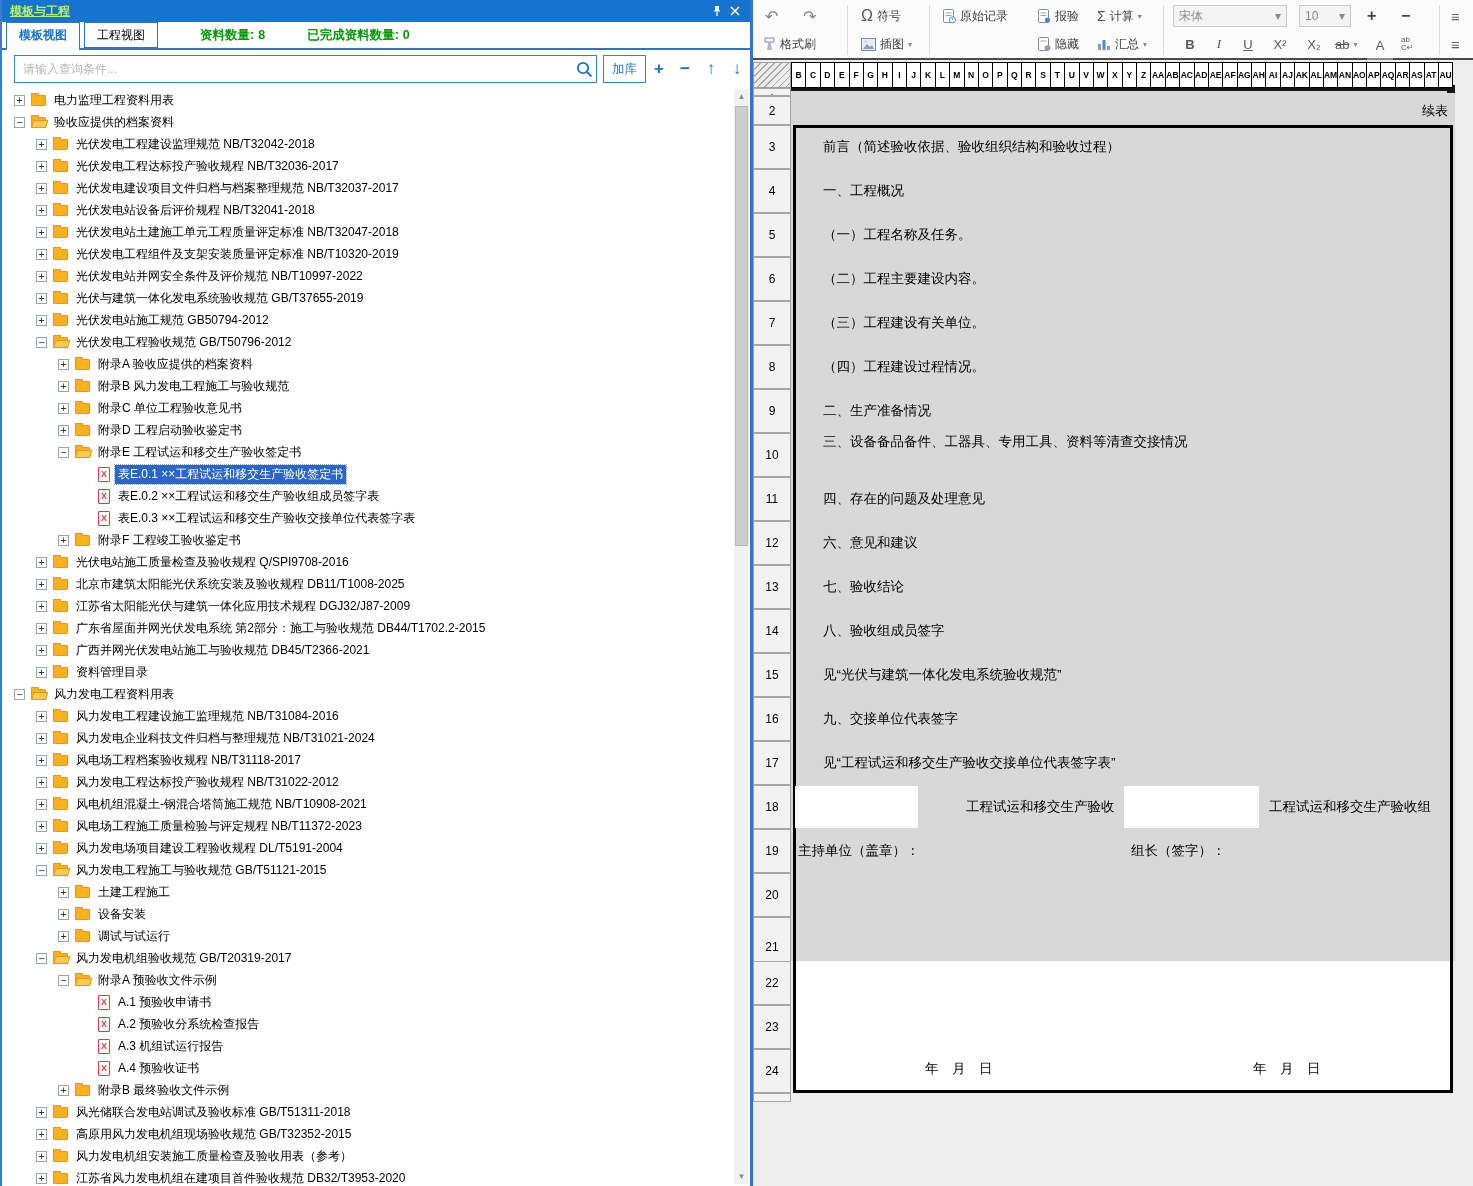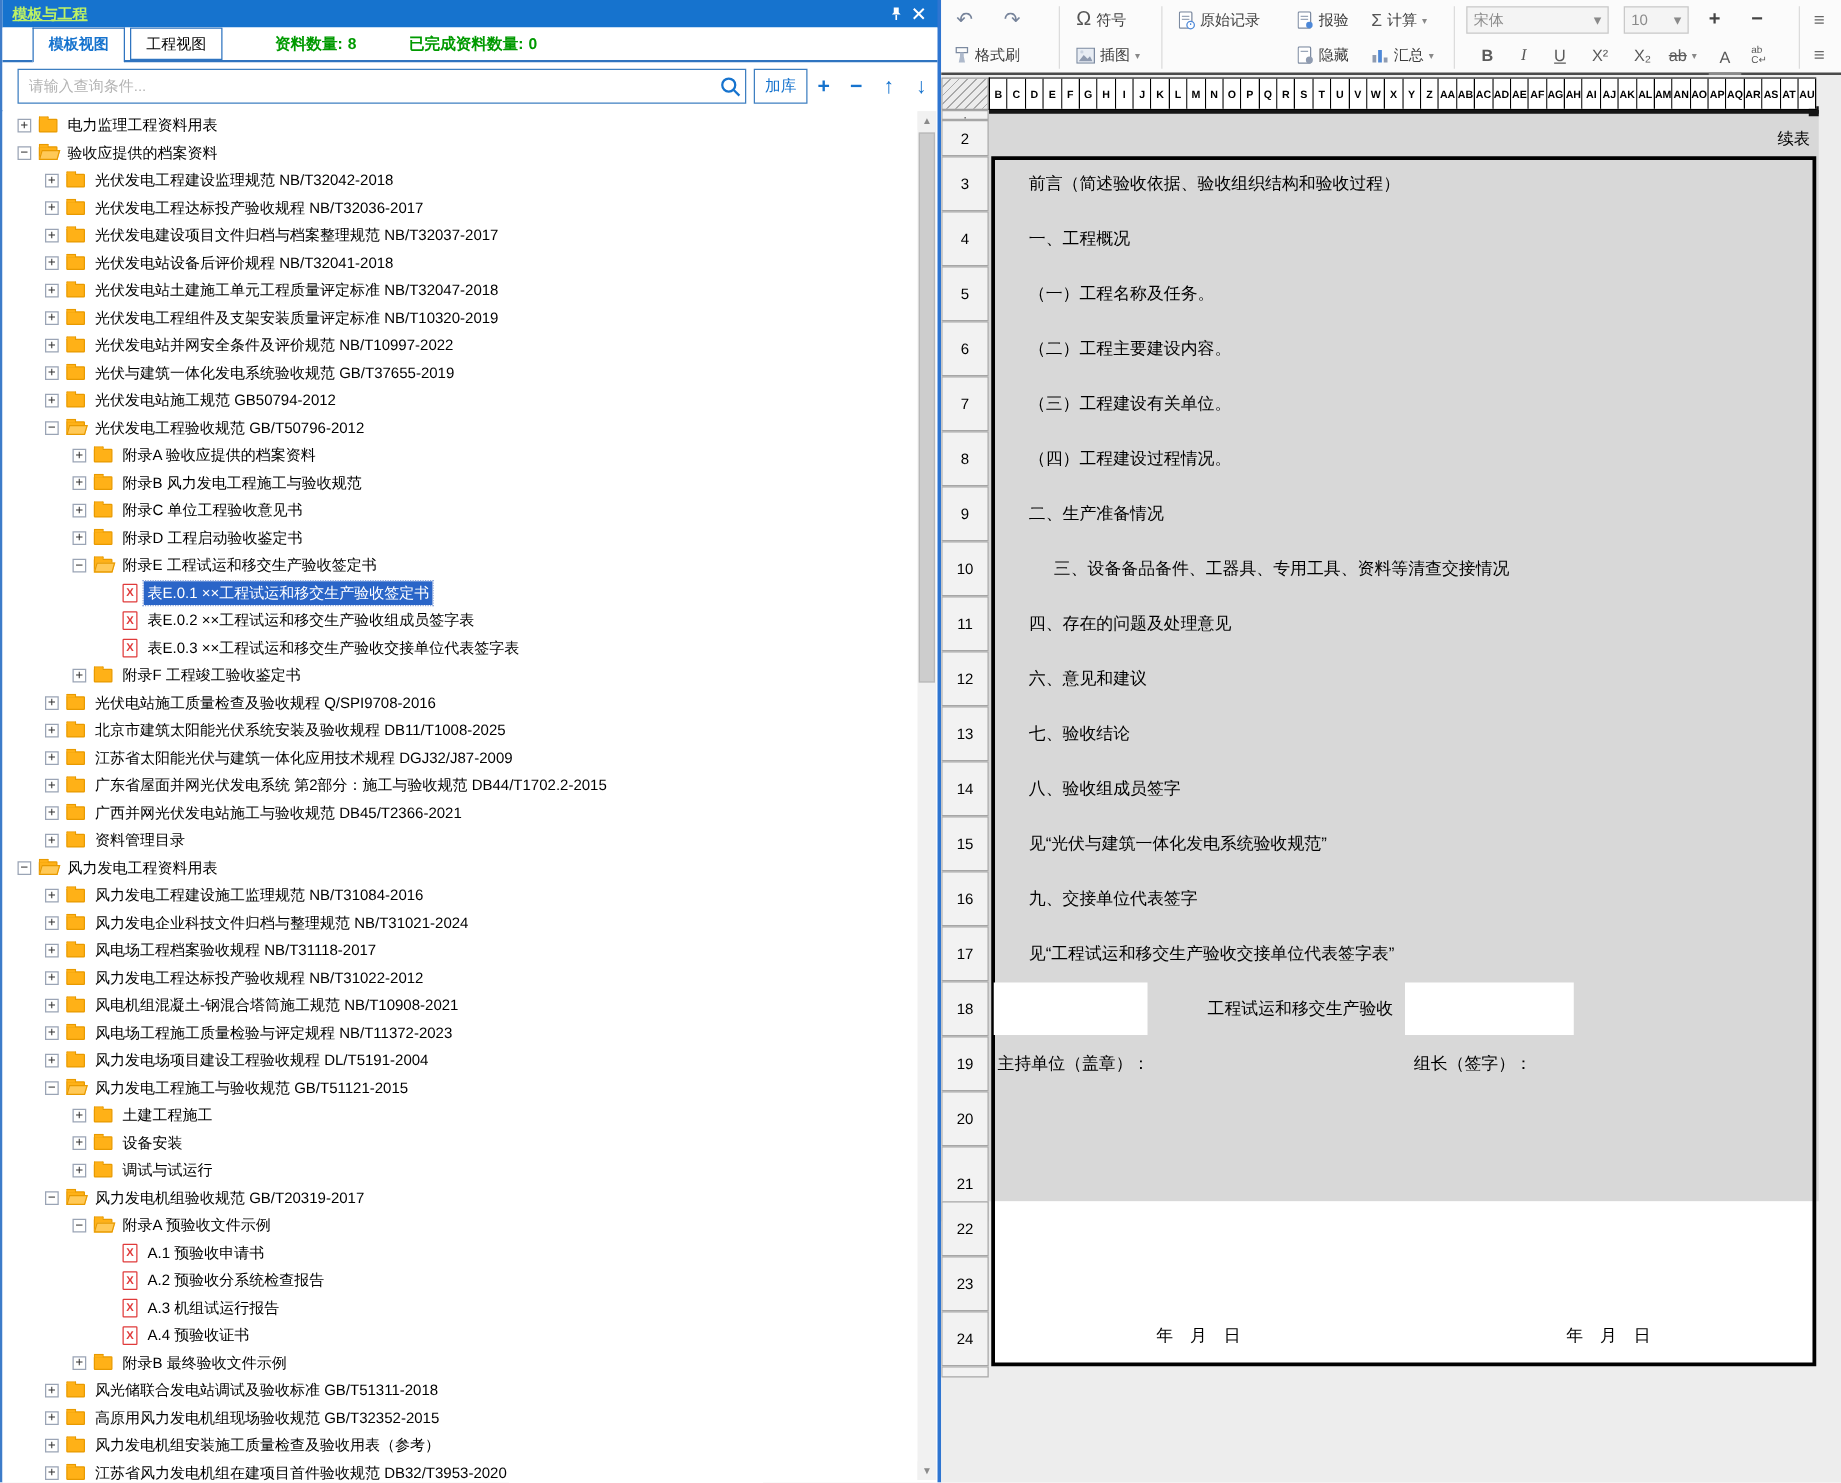--- a/index.html
+++ b/index.html
@@ -10,21 +10,21 @@
   }
   
   .left-panel{position:absolute;left:0;top:0;width:752px;height:1186px;background:#fff;
     border-left:2px solid #3D7CC9;box-sizing:border-box;}
   .splitter{position:absolute;left:750px;top:0;width:3px;height:1186px;background:#2E75D1;}
   .title-bar{position:absolute;left:0;top:0;right:0;height:22px;background:#1673CE;
     display:flex;align-items:center;padding:0 8px;box-sizing:border-box;}
   .title-bar .t{color:#bef264;font-weight:bold;font-size:12px;flex:1;text-decoration:underline;}
   .tb-ic{width:18px;height:16px;display:flex;align-items:center;justify-content:center;cursor:pointer;}
   .tab-bar{position:absolute;left:0;top:22px;right:2px;height:28px;background:#fff;
-    border-bottom:2px solid #2F74C0;display:flex;align-items:center;box-sizing:border-box;padding-left:20px;}
+    border-bottom:2px solid #2F74C0;display:flex;align-items:center;box-sizing:border-box;}
   .tab{height:24px;line-height:24px;padding:0 12px;border:1px solid #2F74C0;margin-left:4px;
     background:#fff;font-size:12px;}
   .tab.active{color:#1673CE;font-weight:bold;border-bottom:2px solid #fff;height:26px;line-height:25px;position:relative;top:1px;}
   .counter{margin-left:42px;color:#009A00;font-weight:bold;font-size:12.5px;white-space:nowrap;}
   .counter .v{margin-left:4px;}
   .search-row{position:absolute;left:0;top:50px;right:2px;height:38px;background:#fff;
     display:flex;align-items:center;padding-left:12px;box-sizing:border-box;}
   .search-box{width:583px;height:28px;border:1px solid #3E7FC1;box-sizing:border-box;
     display:flex;align-items:center;background:#fff;}
   .search-box input{flex:1;border:none;outline:none;font-size:12px;padding:0 8px;color:#333;
@@ -606,33 +606,34 @@
 
     <div class="doc-table"></div>
     <div>
         <div class="doc-line" style="top: 65px;">前言（简述验收依据、验收组织结构和验收过程）</div>
         <div class="doc-line" style="top: 109px;">一、工程概况</div>
         <div class="doc-line" style="top: 153px;">（一）工程名称及任务。</div>
         <div class="doc-line" style="top: 197px;">（二）工程主要建设内容。</div>
         <div class="doc-line" style="top: 241px;">（三）工程建设有关单位。</div>
         <div class="doc-line" style="top: 285px;">（四）工程建设过程情况。</div>
         <div class="doc-line" style="top: 329px;">二、生产准备情况</div>
-        <div class="doc-line" style="top: 373px; margin-left: 20px;">三、设备备品备件、工器具、专用工具、资料等清查交接情况</div>
+        <div class="doc-line" style="top: 360px;">三、设备备品备件、工器具、专用工具、资料等清查交接情况</div>
         <div class="doc-line" style="top: 417px;">四、存在的问题及处理意见</div>
         <div class="doc-line" style="top: 461px;">六、意见和建议</div>
         <div class="doc-line" style="top: 505px;">七、验收结论</div>
         <div class="doc-line" style="top: 549px;">八、验收组成员签字</div>
         <div class="doc-line" style="top: 593px;">见“光伏与建筑一体化发电系统验收规范”</div>
         <div class="doc-line" style="top: 637px;">九、交接单位代表签字</div>
         <div class="doc-line" style="top: 681px;">见“工程试运和移交生产验收交接单位代表签字表”</div>
       </div>
 
     <div class="sign-box" style="left:42px;top:726px;width:123px"></div>
     <span class="sign-label" style="left:213px;top:725px">工程试运和移交生产验收</span>
     <div class="sign-box" style="left:371px;top:726px;width:135px"></div>
+    <span class="sign-label" style="left:516px;top:725px">工程试运和移交生产验收组</span>
 
     <span class="sign-label" style="left:45px;top:769px">主持单位（盖章）：</span>
     <span class="sign-label" style="left:378px;top:769px">组长（签字）：</span>
 
     <span class="sign-label" style="left:172px;top:987px">年　月　日</span>
     <span class="sign-label" style="left:500px;top:987px">年　月　日</span>
   </div>
 </div>
 
 </body></html>

